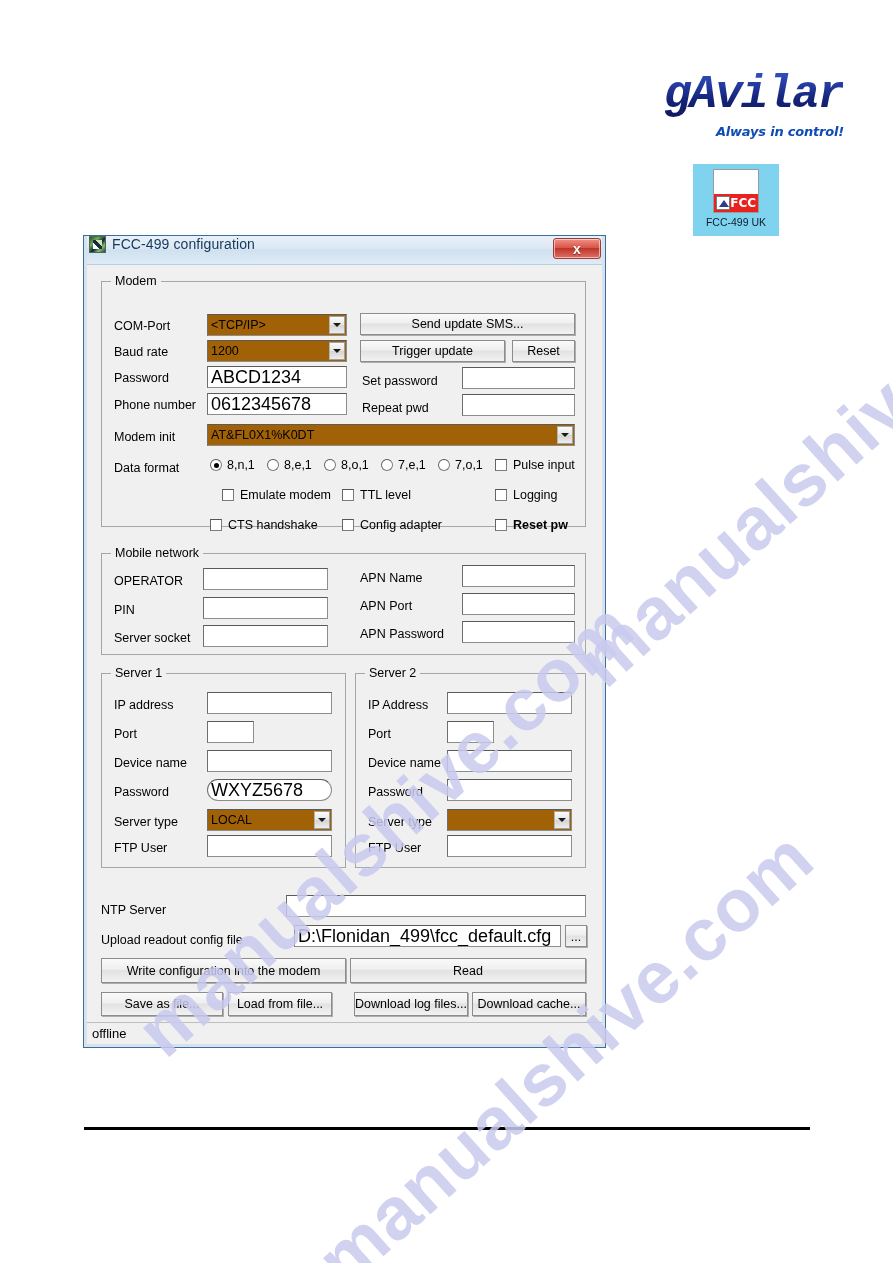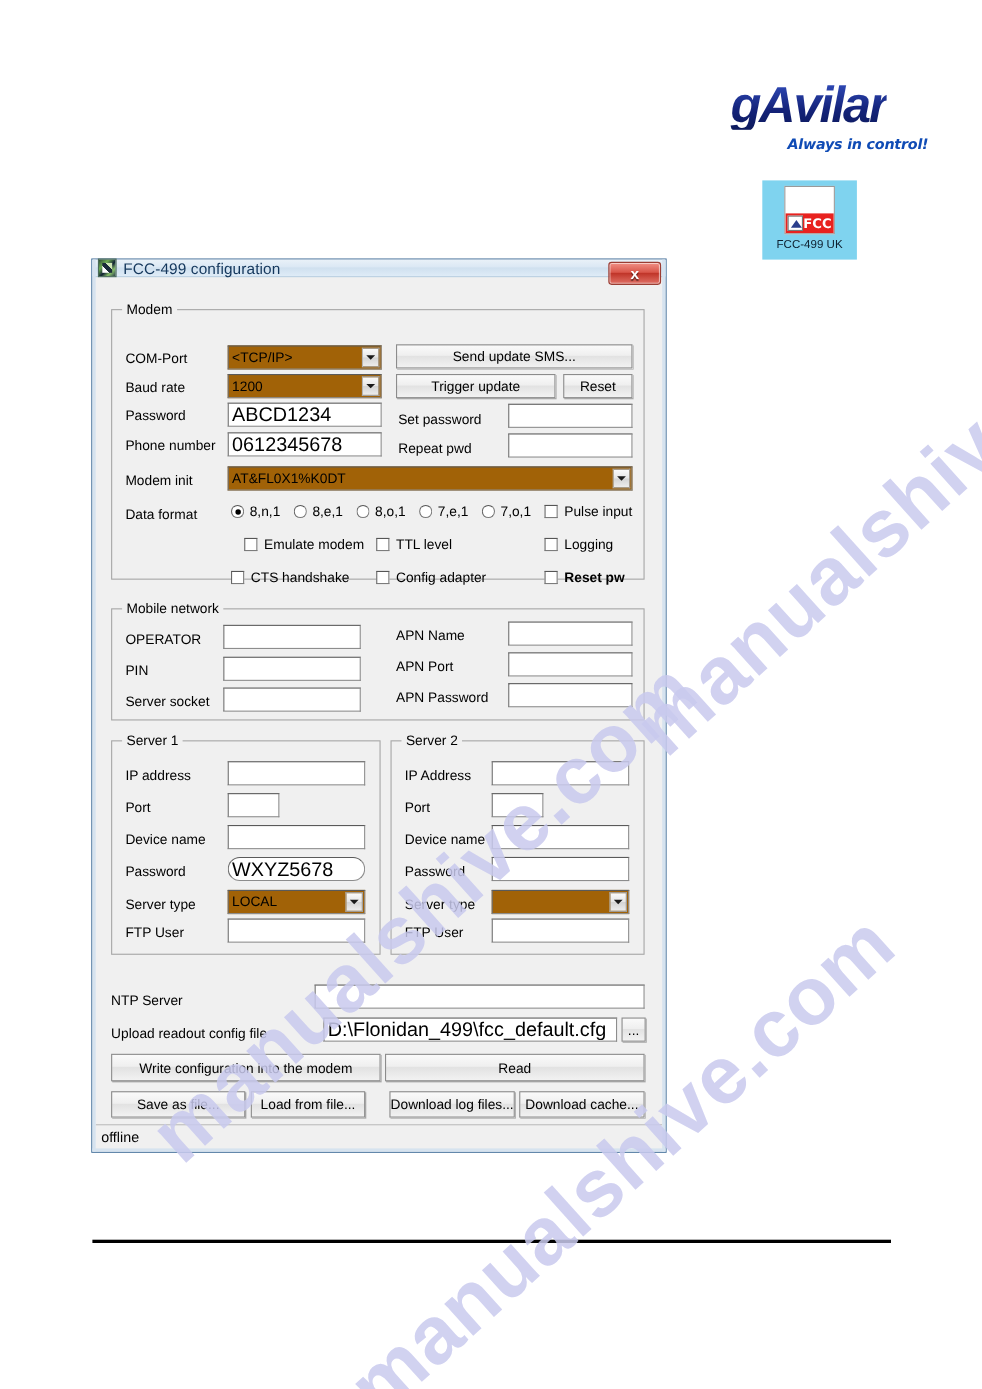--- a/index.html
+++ b/index.html
@@ -38,21 +38,21 @@
   }
 
   
   .logo-wrap {
     position: absolute;
     left: 658px; top: 72px;
     width: 190px; height: 78px;
     z-index: 2;
   }
   .logo-main {
-    font-family: Liberation Sans, sans-serif;
+    font-family: Liberation Mono, monospace;
     font-weight: bold;
     font-style: italic;
     font-size: 46px;
     letter-spacing: -2px;
     color: #1a2f8f;
     line-height: 46px;
     position: absolute;
     left: 6px; top: 0px;
     background: linear-gradient(180deg, #3350c0 0%, #14237a 60%, #0d1a5c 100%);
     -webkit-background-clip: text;
@@ -147,25 +147,24 @@
   }
   .win-frame {
     position: absolute;
     left: 0; top: 0; right: 0; bottom: 0;
     border: 3px solid #d6e3ef;
     border-top: none;
     box-sizing: border-box;
   }
   .titlebar {
     position: relative;
-    height: 16px;
+    height: 29px;
     background: linear-gradient(180deg, #e9f1f8 0%, #dbe8f4 45%, #cfe0ef 50%, #dfecf7 100%);
     border-bottom: 1px solid #b8cfe2;
     display: flex;
-    align-items: center;
     padding-left: 5px;
     box-sizing: border-box;
   }
   .title-icon {
     width: 17px; height: 17px;
     margin-right: 6px;
     position: relative;
     background: linear-gradient(135deg, #2e4a36 0%, #6fae52 30%, #123 55%, #88c06a 75%, #2a3a4a 100%);
     border: 1px solid #4a6a58;
     box-sizing: border-box;

